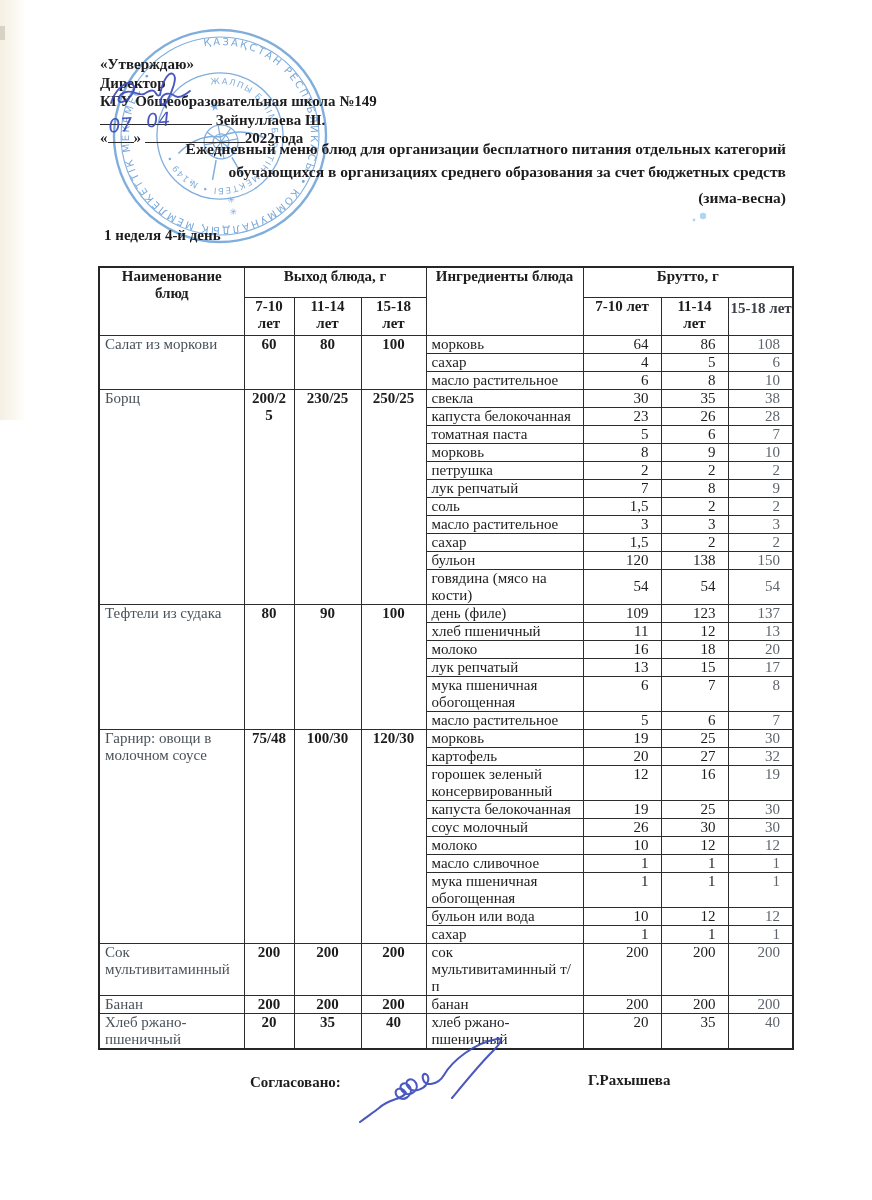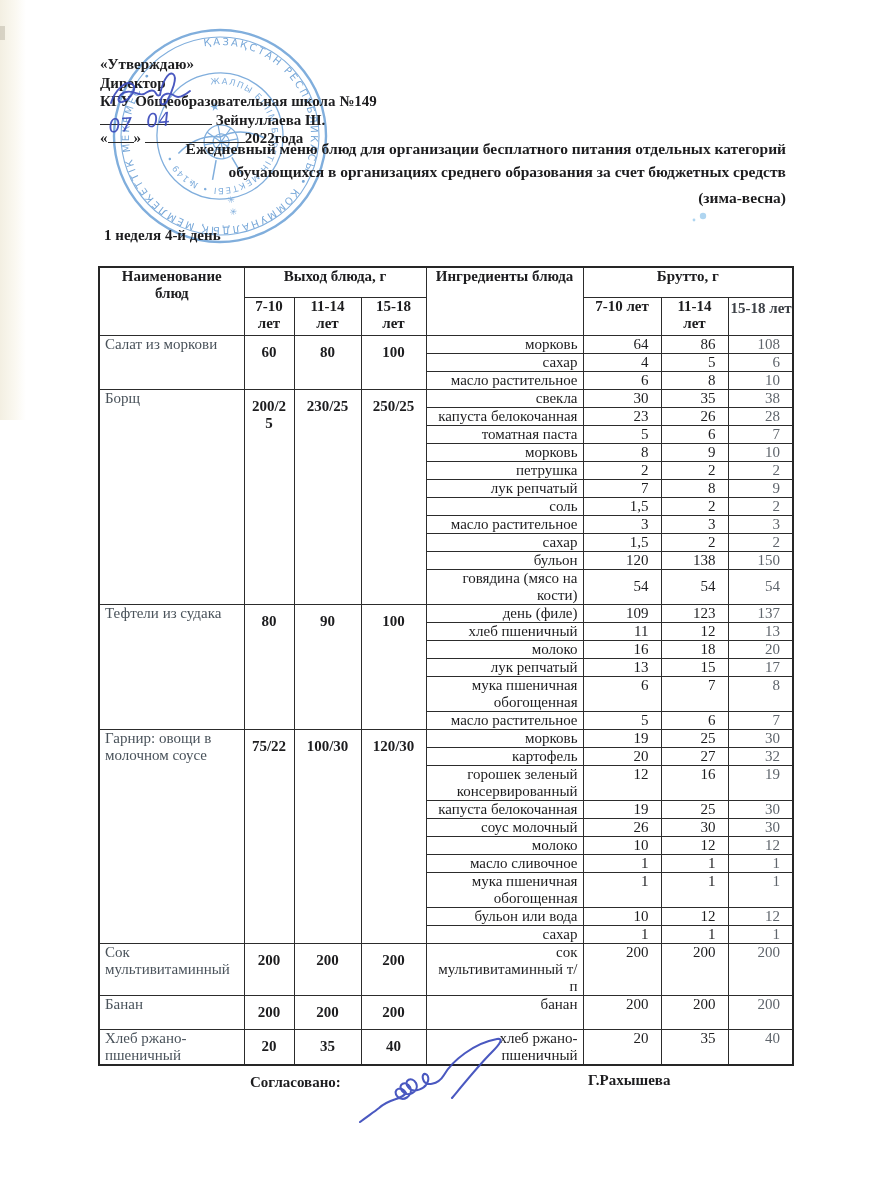--- a/index.html
+++ b/index.html
@@ -37,22 +37,22 @@
   .menu-table thead tr.h1{height:30px;margin-top:15px;}
   .menu-table thead tr.h2{height:38px;}
   .menu-table thead th{font-weight:bold;text-align:center;}
   .th-name{vertical-align:middle;}
   .th-ing{vertical-align:top;padding-top:4px;}
   .th-group{vertical-align:top;padding-top:4px;}
   .th-age{vertical-align:top;padding:2px 10px 0 10px;}
   .th-age.nowrap{white-space:nowrap;padding:2px 2px 0 2px;color:#3c4046;}
   .menu-table tbody tr{height:18px;margin-top:13px;}
   td.dish{color:#49525a;text-align:left;}
-  td.out{font-weight:600;text-align:center;word-break:break-all;padding:8px 7px;}
-  td.ing{text-align:right;}
+  td.out{font-weight:600;text-align:center;word-break:break-all;padding:0 7px;}
+  td.ing{text-align:left;}
   td.val{text-align:right;padding-right:12px;}
   td.fade{color:#5f656c;}
   td.vmid{vertical-align:middle;}
 
   
   .agreed-label{position:absolute;left:250px;top:1074px;font-size:15px;font-weight:bold;z-index:2;}
   .agreed-name{position:absolute;left:588px;top:1072px;font-size:15px;font-weight:bold;z-index:2;}
 </style>
 </head>
 <body>
@@ -262,21 +262,21 @@
           <td class="val fade">8</td>
         </tr>
         <tr>
           <td class="ing">масло растительное</td>
           <td class="val">5</td>
           <td class="val">6</td>
           <td class="val fade">7</td>
         </tr>
         <tr>
           <td class="dish" rowspan="10">Гарнир: овощи в молочном соусе</td>
-          <td class="out" rowspan="10">75/22</td>
+          <td class="out" rowspan="10">75/48</td>
           <td class="out" rowspan="10">100/30</td>
           <td class="out" rowspan="10">120/30</td>
           <td class="ing">морковь</td>
           <td class="val">19</td>
           <td class="val">25</td>
           <td class="val fade">30</td>
         </tr>
         <tr>
           <td class="ing">картофель</td>
           <td class="val">20</td>

